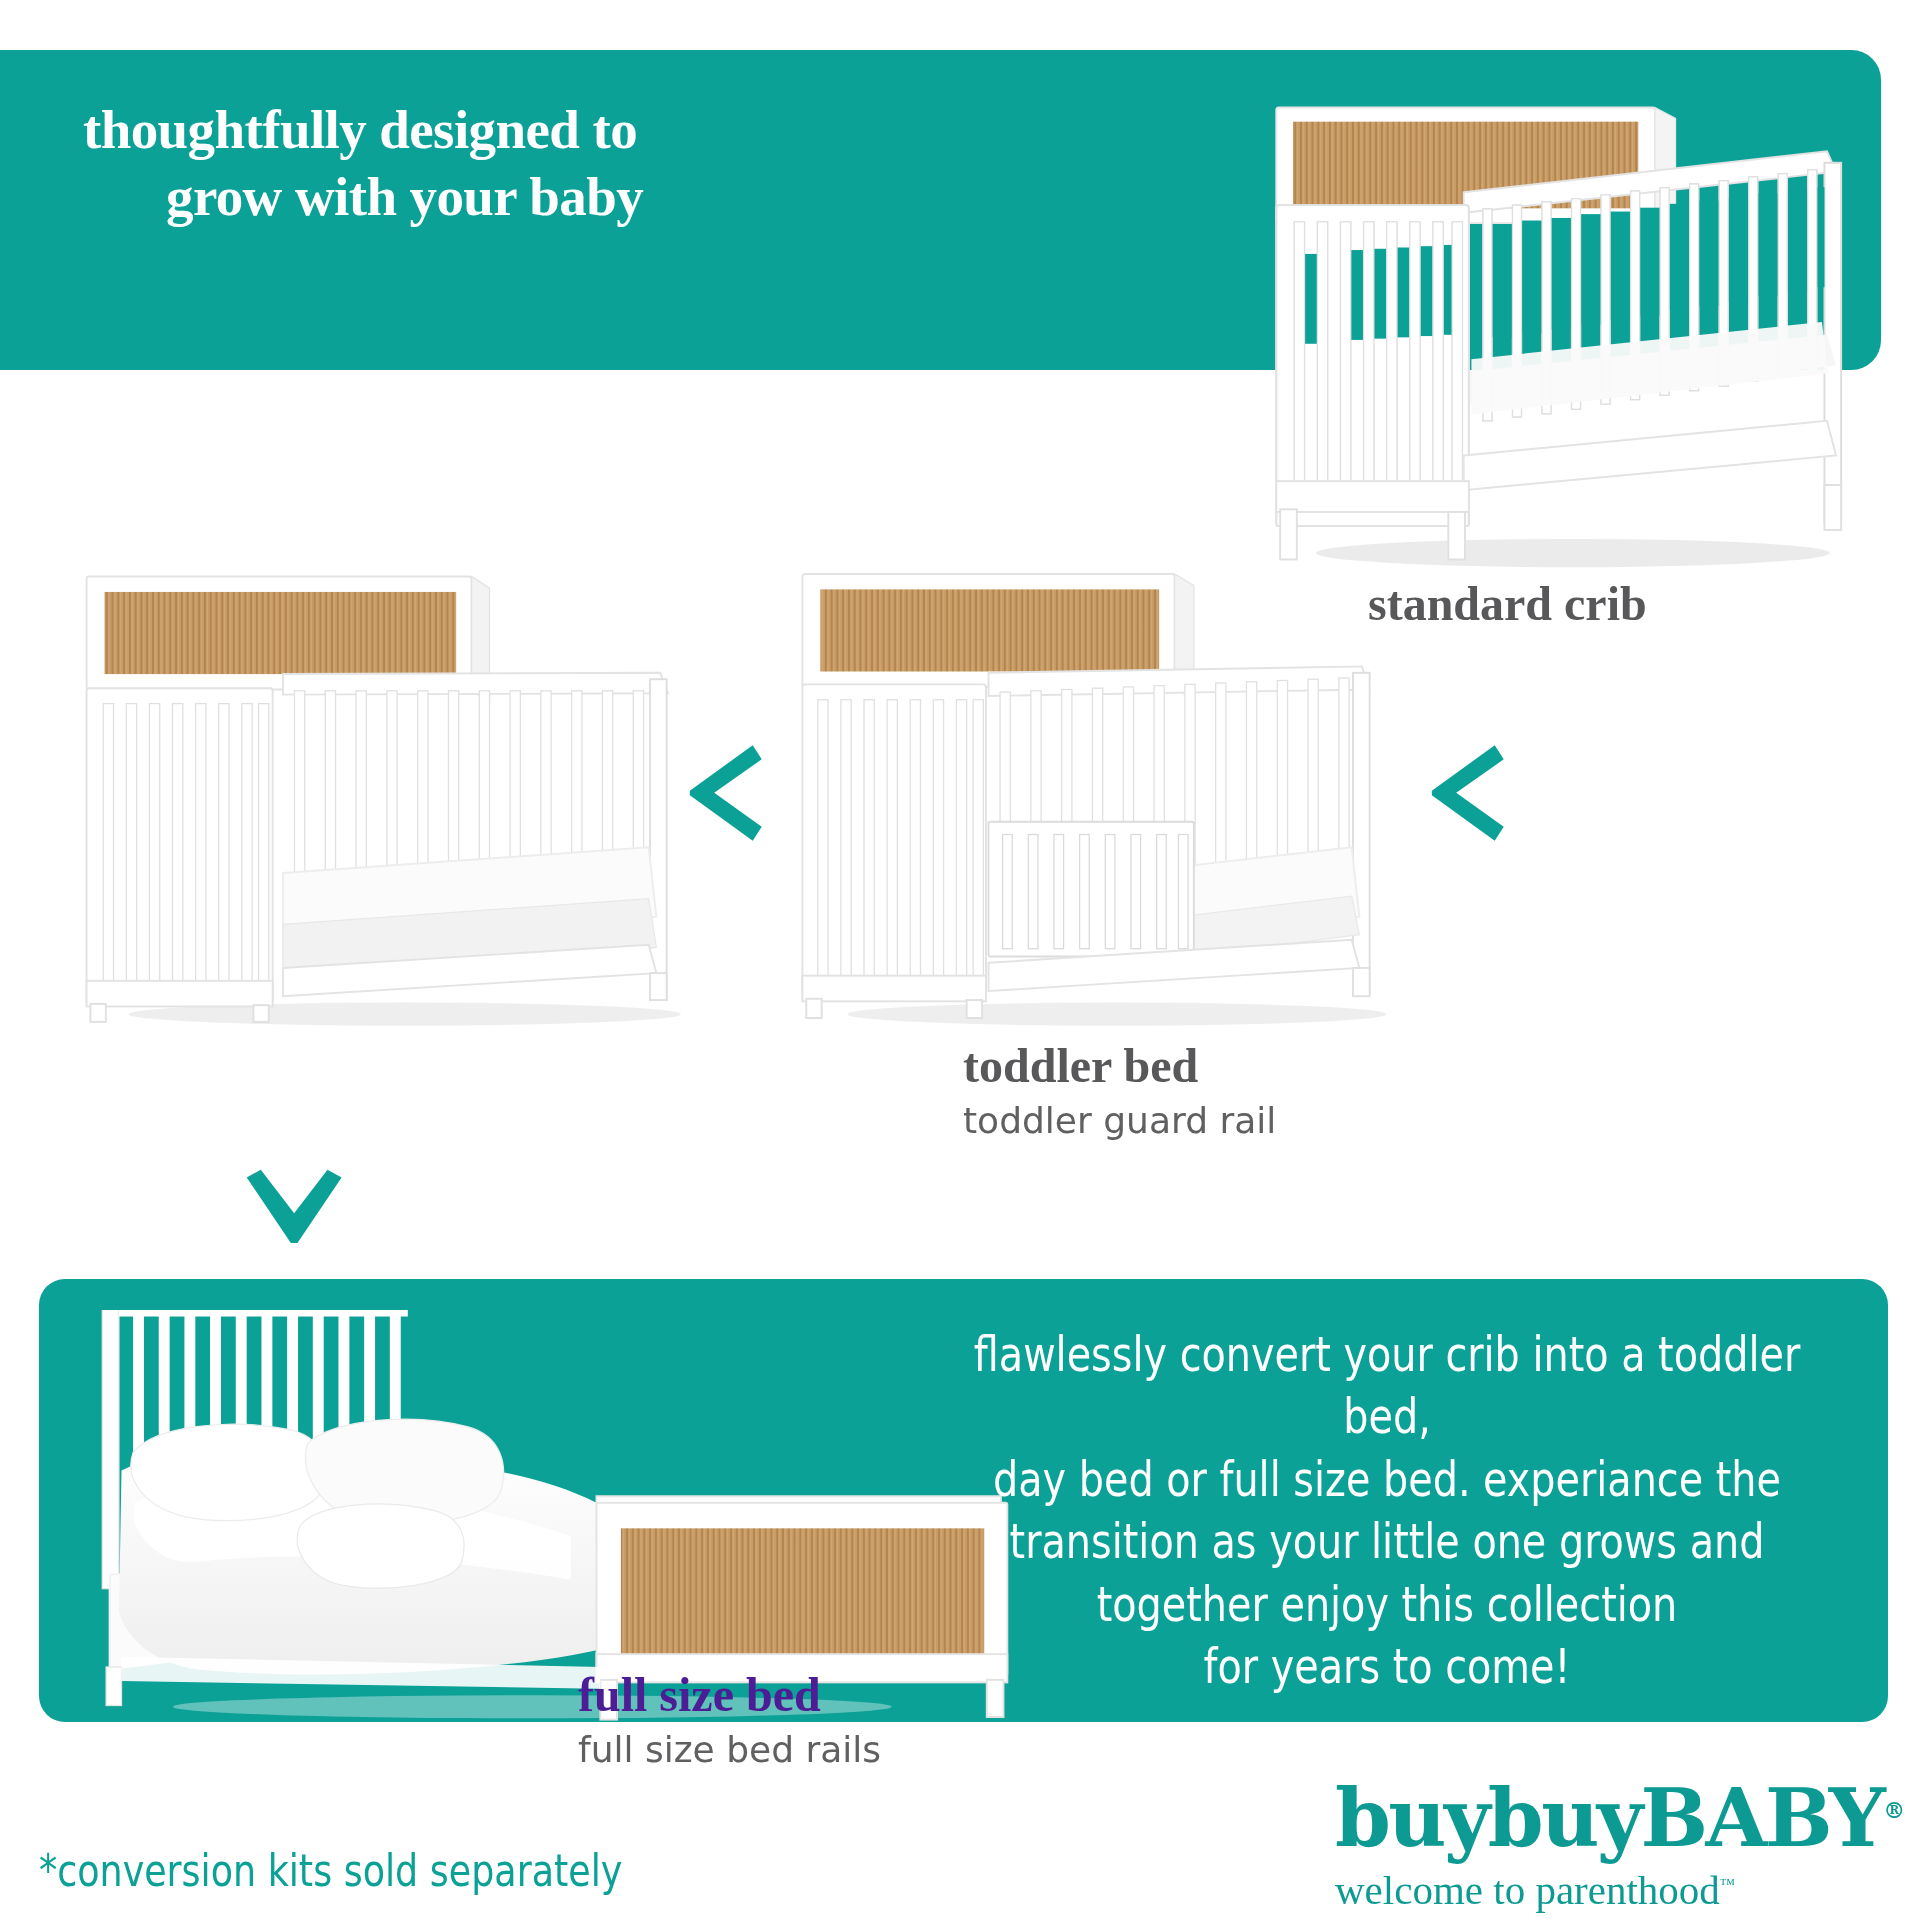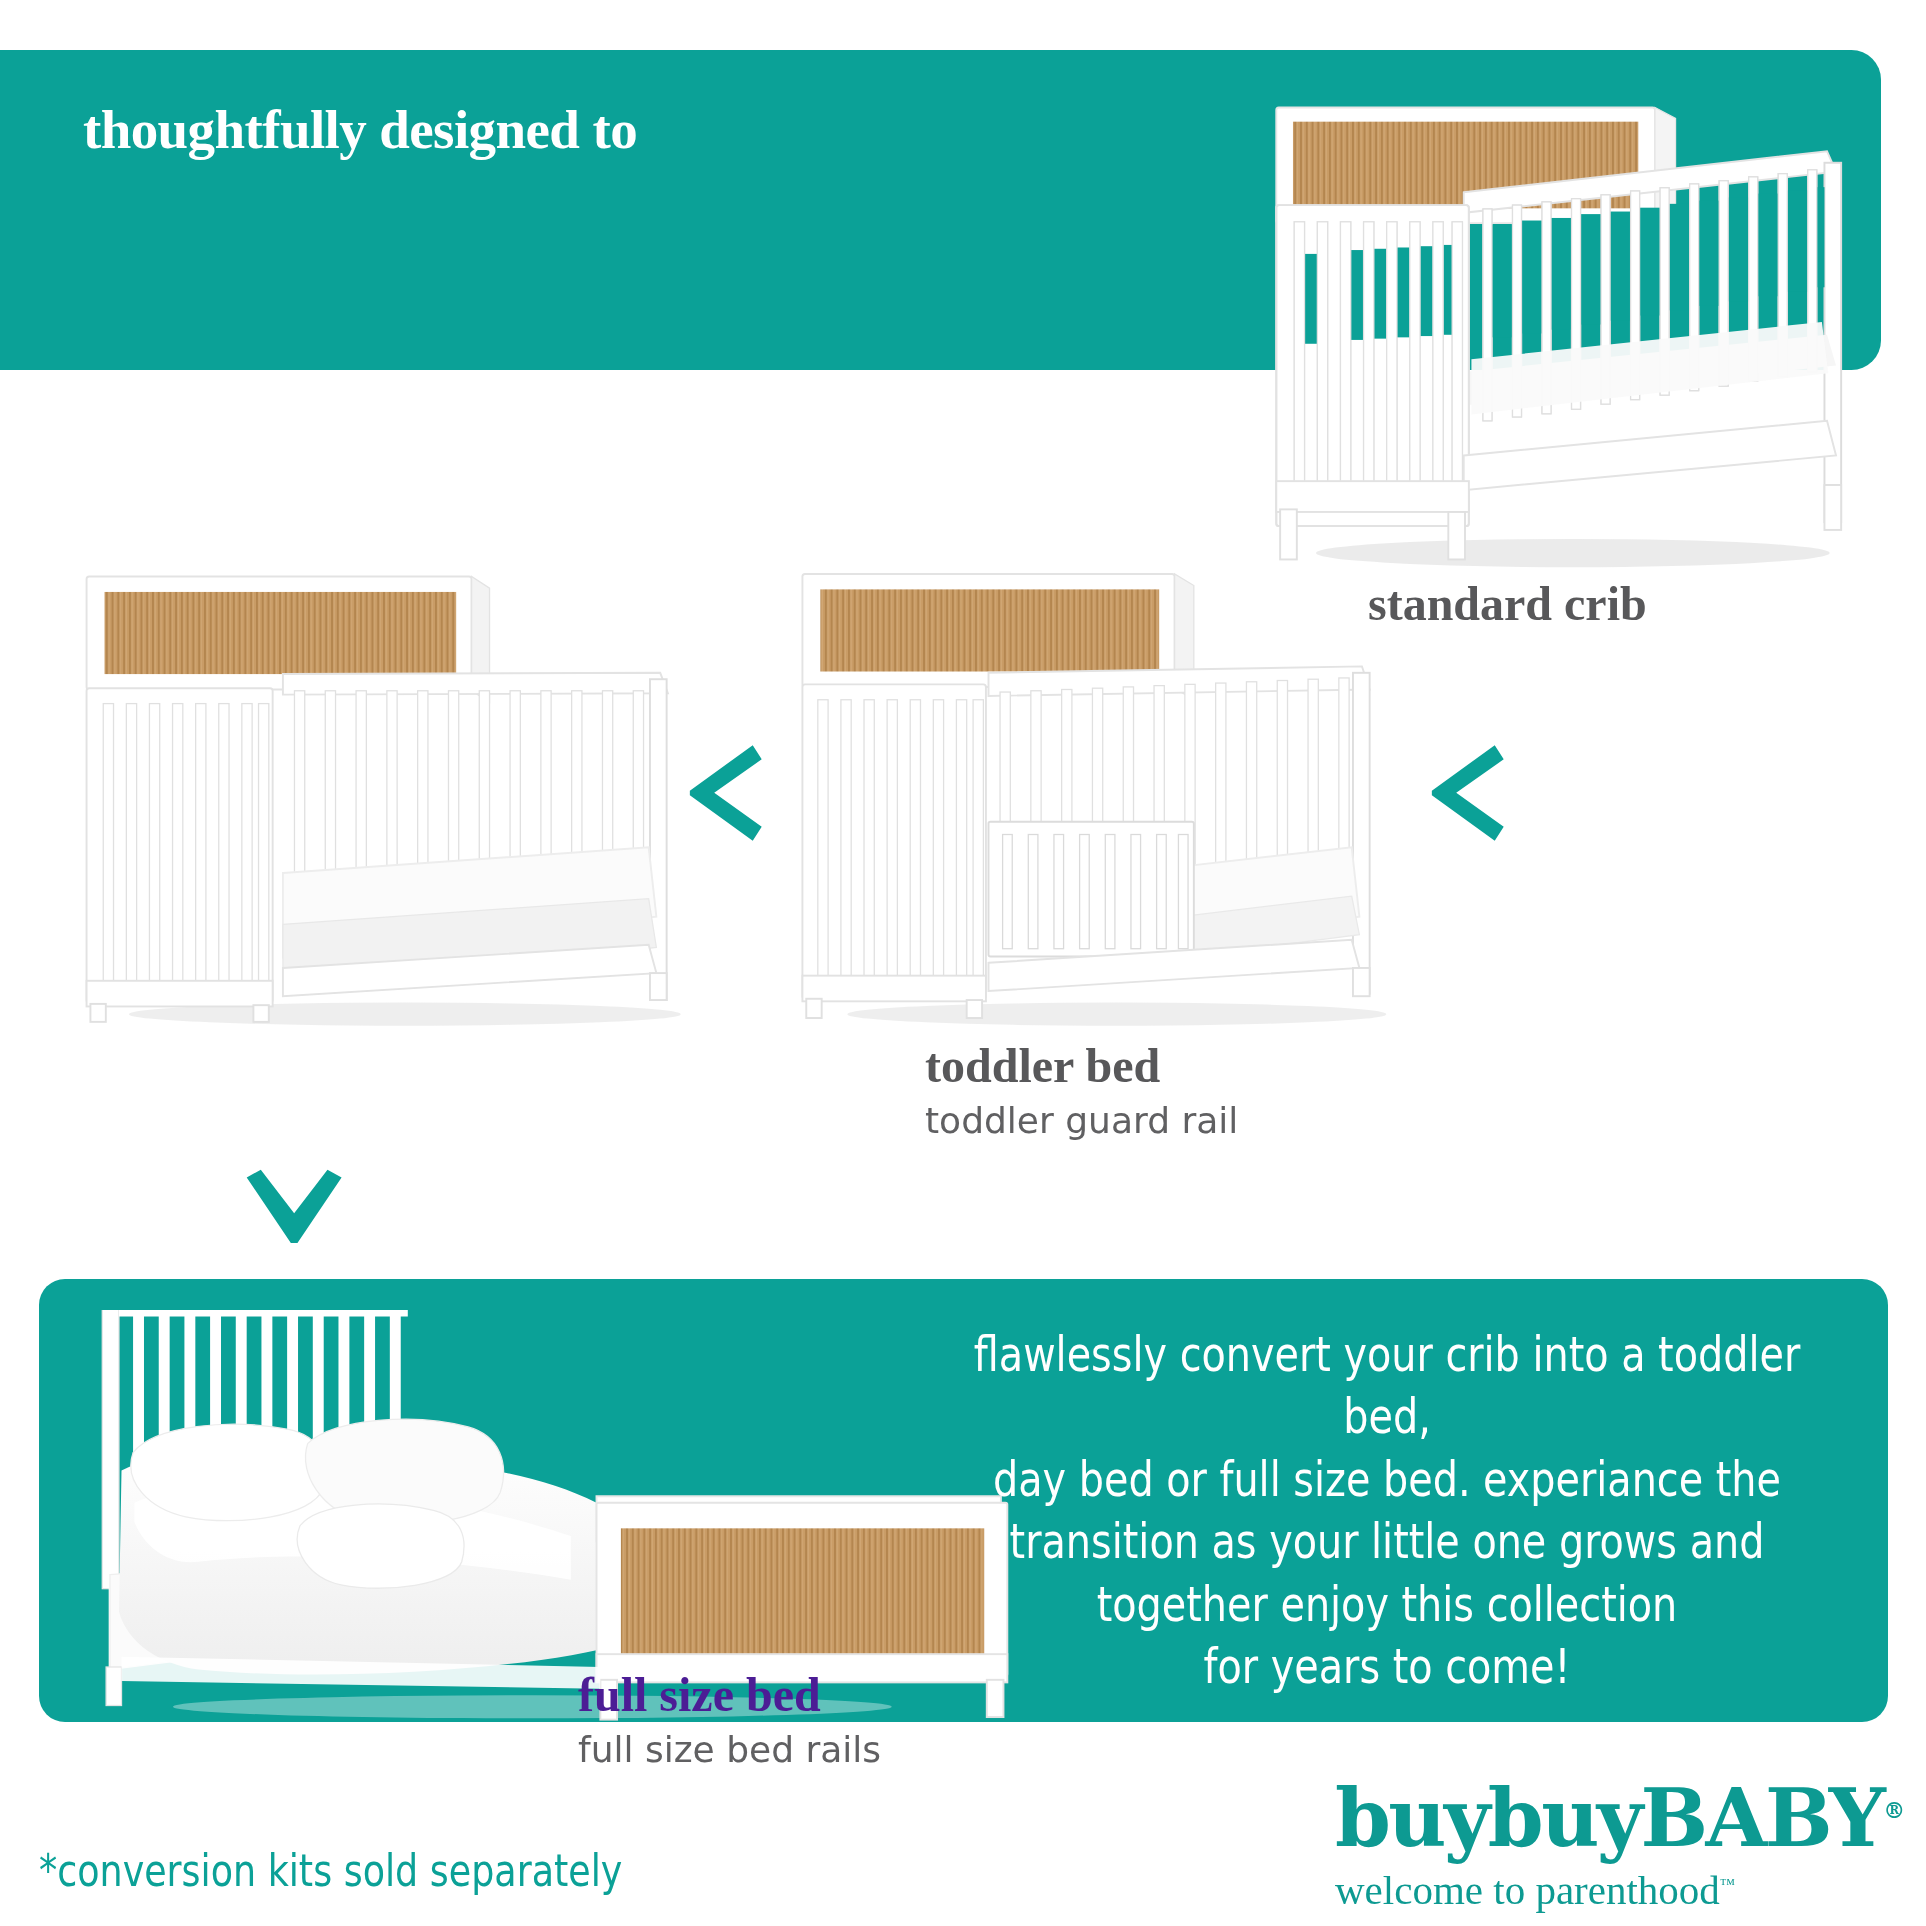--- a/index.html
+++ b/index.html
@@ -72,21 +72,21 @@
     font-family:"DejaVu Sans","Liberation Sans", sans-serif;
     font-weight:400;
     font-size:36px;
     line-height:1.25;
     margin-top:5.1px;
     color:#606062;
     white-space:nowrap;
   }
   .cap-standard{left:1368px; top:578px; width:514px;}
   .cap-daybed  {left:167px;  top:1047px; width:514px;}
-  .cap-toddler {left:925px; top:1040px; width:642px;}
+  .cap-toddler {left:963px; top:1040px; width:642px;}
   .cap-full    {left:578px;  top:1669px; width:642px;}
   .cap-full .title{color:#4c1d95;}
 
   
   .chev{position:absolute;}
 
   
   .footnote{
     position:absolute;
     left:39px; top:1844px;
@@ -125,20 +125,21 @@
   .art{position:absolute;}
 </style>
 </head>
 <body>
 
 <div class="stage">
 
   <div class="header-band"></div>
   <div class="header-title">
     <span>thoughtfully designed to</span>
+    <span class="l2">grow with your baby</span>
   </div>
 
   <svg class="art" style="left:1271px;top:96px;" width="578" height="475" viewBox="0 0 900 740">
     <defs>
       <linearGradient id="woodA" x1="0" y1="0" x2="1" y2="0">
         <stop offset="0" stop-color="#C99C66"></stop>
           <stop offset="1" stop-color="#BC8E58"></stop>
       </linearGradient>
       <pattern id="fluteA" width="9" height="8" patternUnits="userSpaceOnUse">
         <rect width="9" height="8" fill="#C99C66"></rect>

